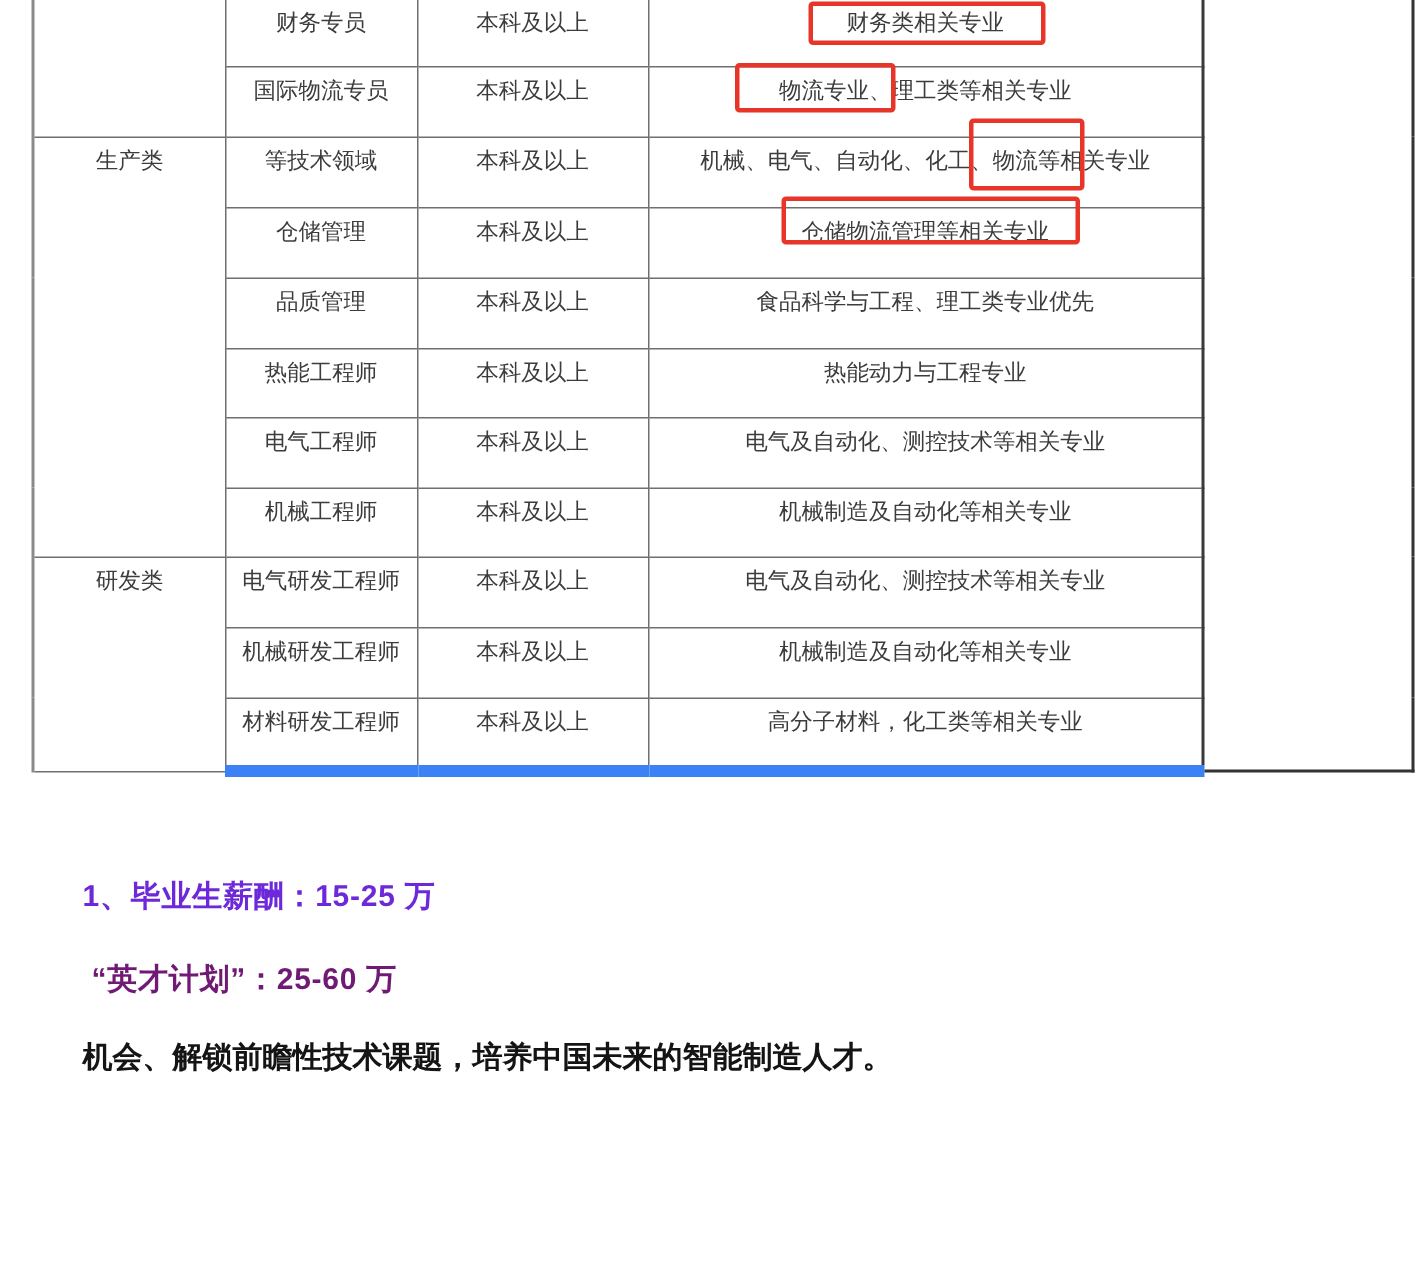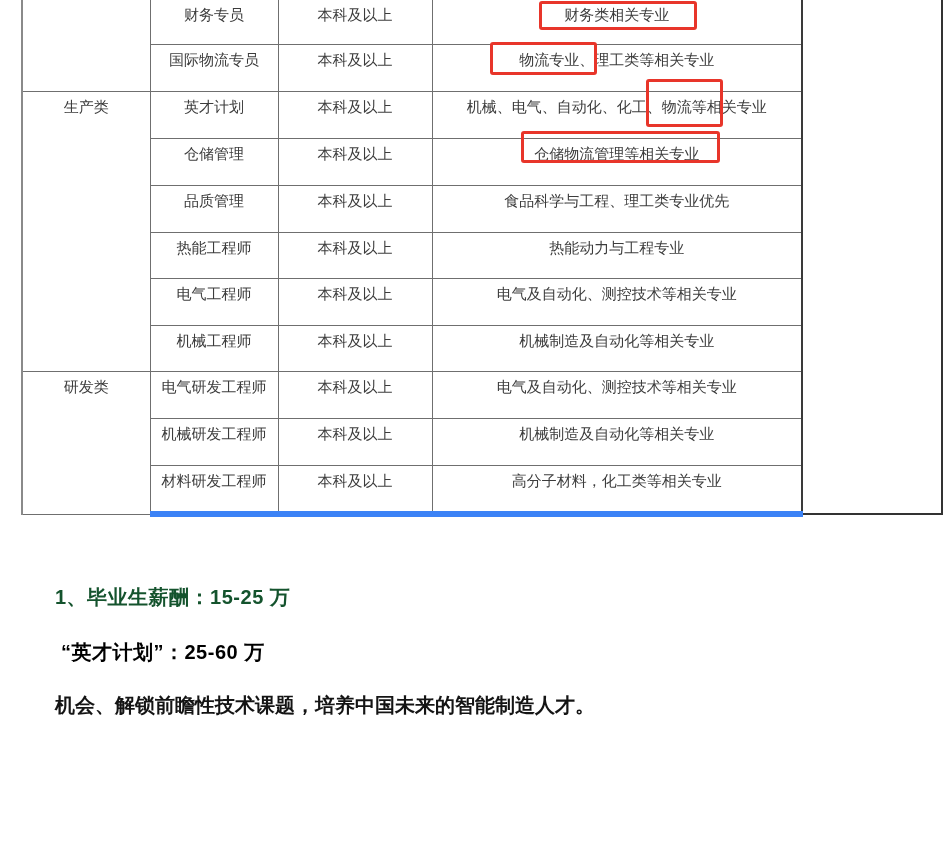--- a/index.html
+++ b/index.html
@@ -27,21 +27,21 @@
     text-align: center;
     vertical-align: top;
     padding: 6px 2px 0 2px;
     font-size: 15px;
     color: #3c3c3c;
     white-space: nowrap;
     overflow: hidden;
   }
   table.jobtable td.col-cat { border-left: 2px solid #8a8a8a; }
   table.jobtable tr.first td { border-top: none; font-family: Liberation Serif, serif; }
-  table.jobtable tr.last td { border-bottom: 6px solid #3b82f6; margin-top: 44px; }
+  table.jobtable tr.last td { border-bottom: 8px solid #3b82f6; margin-top: 44px; }
   td.cat-cell { vertical-align: middle; padding: 0 2px; }
   td.notes-cell {
     border-left: 2px solid #3a3a3a !important;
     border-right: 2px solid #333333 !important;
     border-bottom: 2px solid #333333 !important;
     border-top: none;
   }
   tr.r44 { height: 44px; }
   tr.r47 { height: 47px; }
   tr.r46 { height: 46px; }
@@ -67,29 +67,29 @@
     font-size: 18px;
     font-weight: bold;
     color: #141414;
     letter-spacing: 1px;
   }
   .salary-line {
     position: absolute;
     left: 55px; top: 584px;
     font-size: 20px;
     font-weight: bold;
-    color: #14532d;
+    color: #6d28d9;
     letter-spacing: 0.5px;
   }
   .talent-line {
     position: absolute;
     left: 61px; top: 639px;
     font-size: 20px;
     font-weight: bold;
-    color: #000000;
+    color: #701a75;
     letter-spacing: 0.5px;
   }
   .para {
     position: absolute;
     left: 55px; top: 682px;
     width: 836px;
     font-size: 20px;
     font-weight: bold;
     color: #141414;
     line-height: 47px;
@@ -125,21 +125,21 @@
         <td class="notes-cell" rowspan="11"></td>
       </tr>
       <tr class="r47">
         <td>国际物流专员</td>
         <td>本科及以上</td>
         <td>物流专业、理工类等相关专业</td>
       </tr>
 
       <tr class="r47">
         <td class="cat-cell col-cat" rowspan="6">生产类</td>
-        <td>英才计划</td>
+        <td>等技术领域</td>
         <td>本科及以上</td>
         <td>机械、电气、自动化、化工、物流等相关专业</td>
       </tr>
       <tr class="r47">
         <td>仓储管理</td>
         <td>本科及以上</td>
         <td>仓储物流管理等相关专业</td>
       </tr>
       <tr class="r47">
         <td>品质管理</td>

